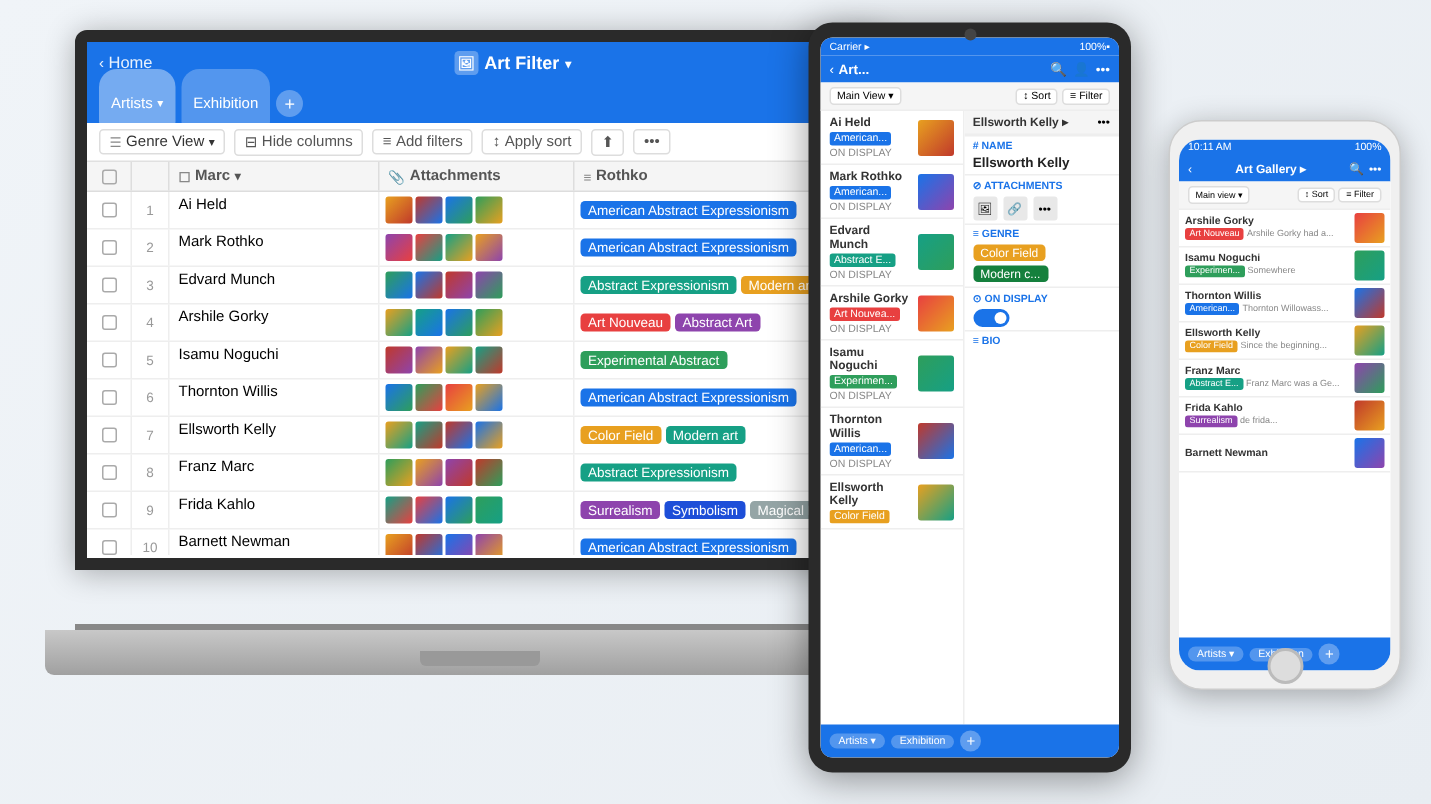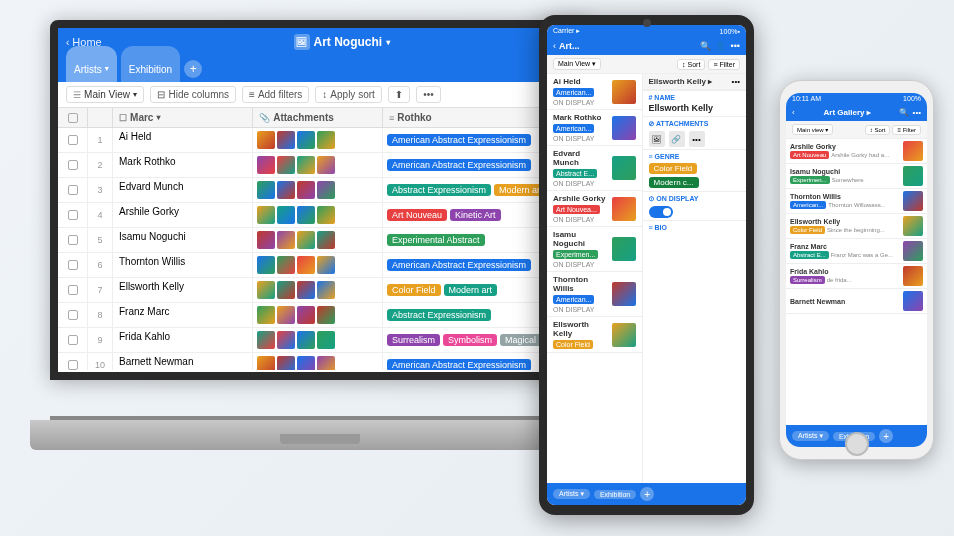--- a/index.html
+++ b/index.html
@@ -498,40 +498,40 @@
   <div class="laptop-screen">
     <div class="app-content">
 
       <div class="top-nav">
         <div class="nav-home">
           <span class="nav-home-arrow">‹</span>
           <span>Home</span>
         </div>
         <div class="nav-title">
           <div class="nav-icon">🖼</div>
-          <span>Art Noguchi</span>
+          <span>Art Filter</span>
           <span class="chevron">▾</span>
         </div>
       </div>
 
       <div class="tabs-bar">
         <div class="tab-item tab-active">
           <span>Artists</span>
           <span class="chevron">▾</span>
         </div>
         <div class="tab-item">
           <span>Exhibition</span>
         </div>
         <div class="tab-add">+</div>
       </div>
 
       <div class="toolbar">
         <div class="view-selector">
           <span class="col-icon">☰</span>
-          <span>Main View</span>
+          <span>Genre View</span>
           <span class="chevron">▾</span>
         </div>
         <div class="toolbar-btn">
           <span>⊟</span>
           <span>Hide columns</span>
         </div>
         <div class="toolbar-btn">
           <span>≡</span>
           <span>Add filters</span>
         </div>
@@ -620,21 +620,21 @@
               <div class="td-num">4</div>
               <div class="td-name">Arshile Gorky</div>
               <div class="td-attach">
                 <div class="thumb" style="background: linear-gradient(135deg, rgb(232, 160, 32), rgb(22, 160, 133));"></div>
                 <div class="thumb" style="background: linear-gradient(135deg, rgb(22, 160, 133), rgb(26, 115, 232));"></div>
                 <div class="thumb" style="background: linear-gradient(135deg, rgb(26, 115, 232), rgb(46, 158, 91));"></div>
                 <div class="thumb" style="background: linear-gradient(135deg, rgb(46, 158, 91), rgb(232, 160, 32));"></div>
               </div>
               <div class="td-genre">
                 <span class="tag" style="background: rgb(232, 64, 64);">Art Nouveau</span>
-                <span class="tag" style="background: rgb(142, 68, 173);">Kinetic Art</span>
+                <span class="tag" style="background: rgb(142, 68, 173);">Abstract Art</span>
               </div>
             </div>
             <div class="table-row">
               <div class="td-check">
                 <div class="cb"></div>
               </div>
               <div class="td-num">5</div>
               <div class="td-name">Isamu Noguchi</div>
               <div class="td-attach">
                 <div class="thumb" style="background: linear-gradient(135deg, rgb(192, 57, 43), rgb(142, 68, 173));"></div>
@@ -702,21 +702,21 @@
               <div class="td-num">9</div>
               <div class="td-name">Frida Kahlo</div>
               <div class="td-attach">
                 <div class="thumb" style="background: linear-gradient(135deg, rgb(22, 160, 133), rgb(232, 64, 64));"></div>
                 <div class="thumb" style="background: linear-gradient(135deg, rgb(232, 64, 64), rgb(26, 115, 232));"></div>
                 <div class="thumb" style="background: linear-gradient(135deg, rgb(26, 115, 232), rgb(46, 158, 91));"></div>
                 <div class="thumb" style="background: linear-gradient(135deg, rgb(46, 158, 91), rgb(22, 160, 133));"></div>
               </div>
               <div class="td-genre">
                 <span class="tag" style="background: rgb(142, 68, 173);">Surrealism</span>
-                <span class="tag" style="background: #ec4899;">Symbolism</span>
+                <span class="tag" style="background: #1d4ed8;">Symbolism</span>
                 <span class="tag" style="background: rgb(149, 165, 166);">Magical Rea...</span>
               </div>
             </div>
             <div class="table-row">
               <div class="td-check">
                 <div class="cb"></div>
               </div>
               <div class="td-num">10</div>
               <div class="td-name">Barnett Newman</div>
               <div class="td-attach">

